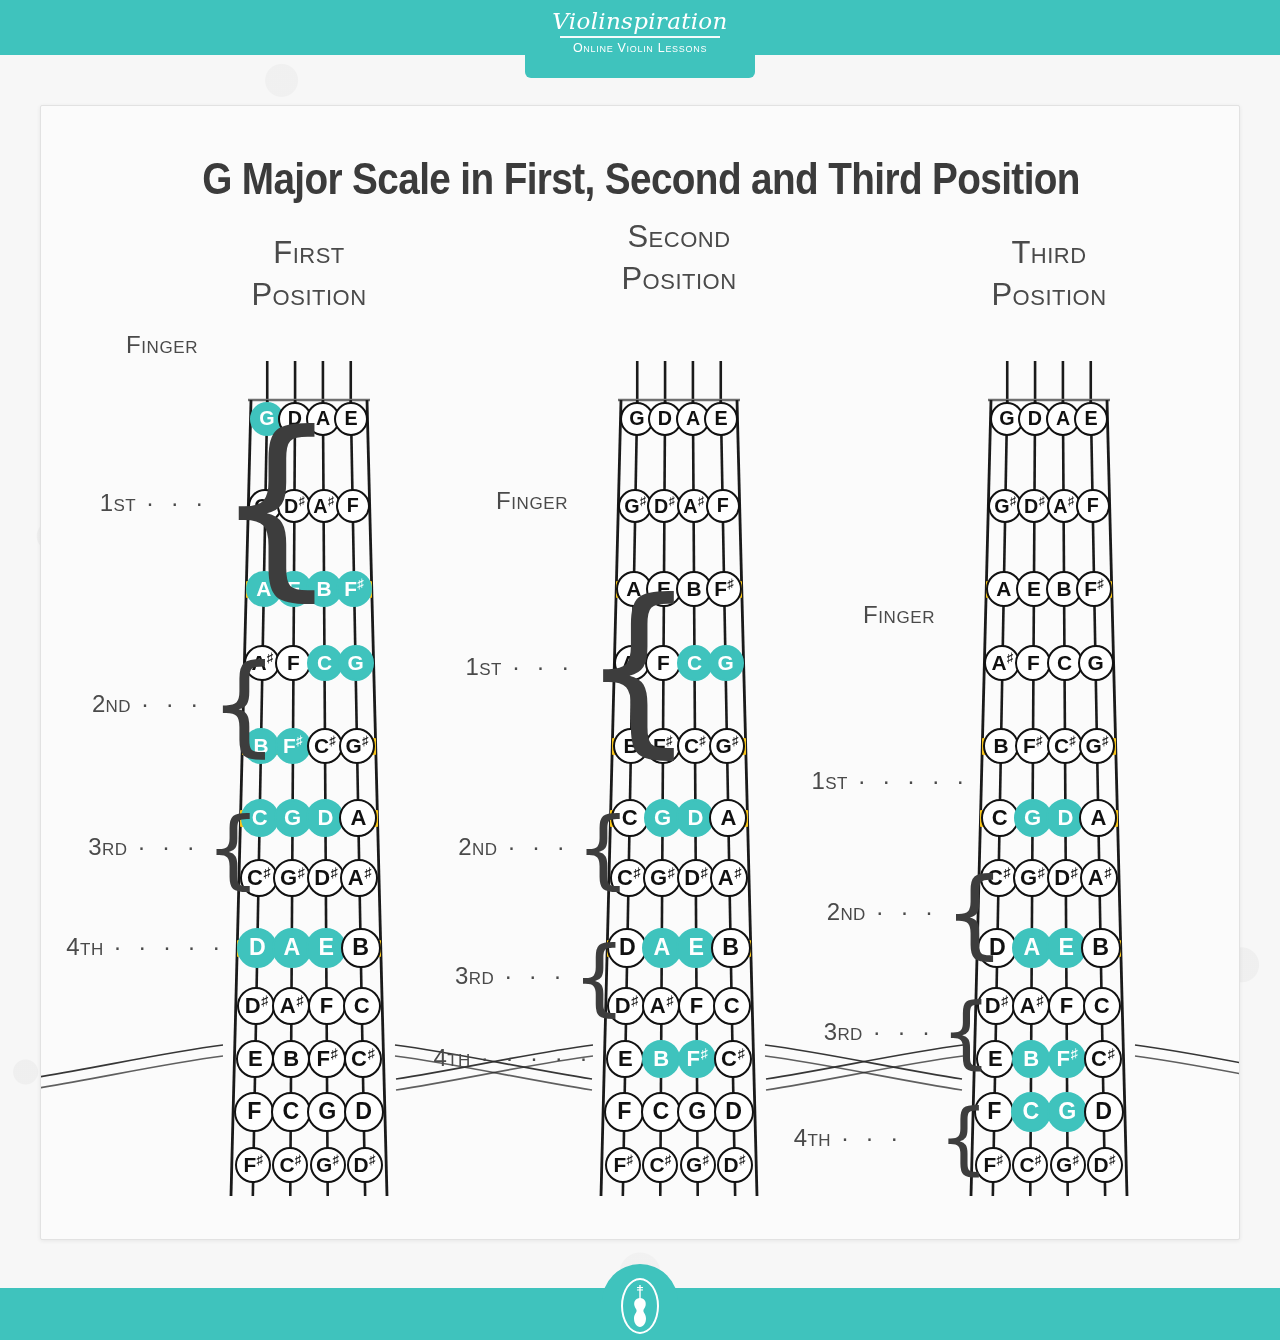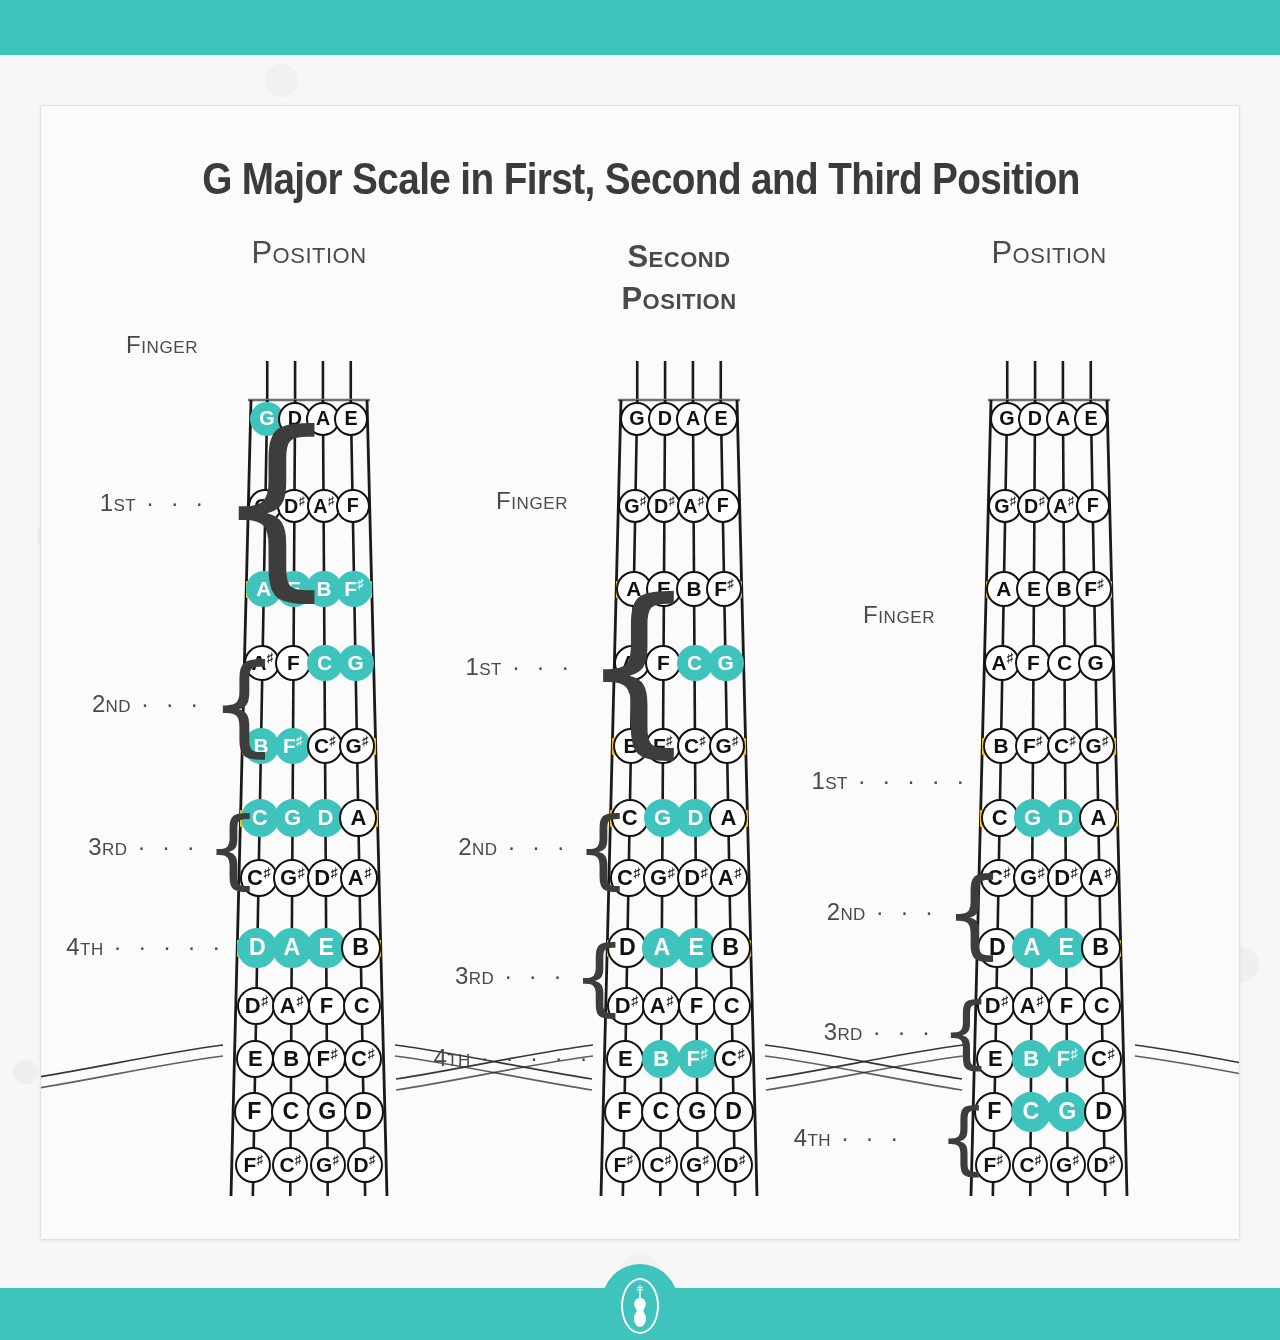--- a/index.html
+++ b/index.html
@@ -145,20 +145,25 @@
   .tape {
     position: absolute; background: #f7c51b; height: 17px; border-radius: 1px;
   }
 </style>
 </head>
 <body>
 
 <div id="page">
 
   <div id="topbar"></div>
+  <div id="brandbox">
+    <div id="brand-script">Violinspiration</div>
+    <div id="brand-rule"></div>
+    <div id="brand-sub">Online Violin Lessons</div>
+  </div>
 
   <div id="card">
     <div id="title">G Major Scale in First, Second and Third Position</div>
     <div id="boards">
         <svg width="1200" height="1135" style="position: absolute; left: 0px; top: 0px;">
           <line x1="226.24" y1="255" x2="226.24" y2="296" stroke="#1a1a1a" stroke-width="2.6"></line>
           <line x1="254.08" y1="255" x2="254.08" y2="296" stroke="#1a1a1a" stroke-width="2.6"></line>
           <line x1="281.92" y1="255" x2="281.92" y2="296" stroke="#1a1a1a" stroke-width="2.6"></line>
           <line x1="309.76" y1="255" x2="309.76" y2="296" stroke="#1a1a1a" stroke-width="2.6"></line>
           <line x1="207" y1="294" x2="329" y2="294" stroke="#6f6f6f" stroke-width="2.4"></line>
@@ -197,20 +202,21 @@
           <line x1="966.24" y1="294" x2="951.84" y2="1090" stroke="#1a1a1a" stroke-width="2.6"></line>
           <line x1="994.08" y1="294" x2="989.28" y2="1090" stroke="#1a1a1a" stroke-width="2.6"></line>
           <line x1="1021.92" y1="294" x2="1026.72" y2="1090" stroke="#1a1a1a" stroke-width="2.6"></line>
           <line x1="1049.76" y1="294" x2="1064.16" y2="1090" stroke="#1a1a1a" stroke-width="2.6"></line>
           <path d="M 922 939 C 860 947 790 963 725 973" stroke="#2b2b2b" stroke-width="1.7" fill="none" opacity="0.95"></path>
           <path d="M 1094 939 C 1156 947 1226 963 1291 973" stroke="#2b2b2b" stroke-width="1.7" fill="none" opacity="0.95"></path>
           <path d="M 922 950 C 860 958 790 974 725 984" stroke="#2b2b2b" stroke-width="1.7" fill="none" opacity="0.75"></path>
           <path d="M 1094 950 C 1156 958 1226 974 1291 984" stroke="#2b2b2b" stroke-width="1.7" fill="none" opacity="0.75"></path>
         </svg>
         <div class="pos-heading" style="left: 138px; top: 126px;">
+          <div>First</div>
           <div>Position</div>
         </div>
         <div class="note hl" style="left: 208.826px; top: 296px; width: 34px; height: 34px; font-size: 19.72px;">
           <span>G</span>
         </div>
         <div class="note" style="left: 236.942px; top: 296px; width: 34px; height: 34px; font-size: 19.72px;">
           <span>D</span>
         </div>
         <div class="note" style="left: 265.058px; top: 296px; width: 34px; height: 34px; font-size: 19.72px;">
           <span>A</span>
@@ -355,21 +361,21 @@
           <span>D<span class="sharp">♯</span></span>
         </div>
         <div class="finger-word" style="left: 85px; top: 225px;">Finger</div>
         <div class="brace" style="left: 173.3px; top: 300px; height: 196px; font-size: 196px; line-height: 196px;">{</div>
         <div class="finger-label" style="left: -0.7px; top: 383px; width: 168px;"><span>1st</span><span style="margin-left: 10px; letter-spacing: 5px;">· · ·</span></div>
         <div class="brace" style="left: 168.287px; top: 544px; height: 109px; font-size: 109px; line-height: 109px;">{</div>
         <div class="finger-label" style="left: -5.7125px; top: 583.5px; width: 168px;"><span>2nd</span><span style="margin-left: 10px; letter-spacing: 5px;">· · ·</span></div>
         <div class="brace" style="left: 164.7px; top: 699px; height: 86px; font-size: 86px; line-height: 86px;">{</div>
         <div class="finger-label" style="left: -9.3px; top: 727px; width: 168px;"><span>3rd</span><span style="margin-left: 10px; letter-spacing: 5px;">· · ·</span></div>
         <div class="finger-label" style="left: -11.8px; top: 827px; width: 196px;"><span>4th</span><span style="margin-left: 10px; letter-spacing: 5px;">· · · · ·</span></div>
-        <div class="pos-heading" style="left: 508px; top: 130px; font-weight: bold;">
+        <div class="pos-heading" style="left: 508px; top: 110px;">
           <div>Second</div>
           <div>Position</div>
         </div>
         <div class="note" style="left: 578.826px; top: 296px; width: 34px; height: 34px; font-size: 19.72px;">
           <span>G</span>
         </div>
         <div class="note" style="left: 606.942px; top: 296px; width: 34px; height: 34px; font-size: 19.72px;">
           <span>D</span>
         </div>
         <div class="note" style="left: 635.058px; top: 296px; width: 34px; height: 34px; font-size: 19.72px;">
@@ -516,20 +522,21 @@
         </div>
         <div class="finger-word" style="left: 455px; top: 381px;">Finger</div>
         <div class="brace" style="left: 539.212px; top: 470px; height: 183px; font-size: 183px; line-height: 183px;">{</div>
         <div class="finger-label" style="left: 365.212px; top: 546.5px; width: 168px;"><span>1st</span><span style="margin-left: 10px; letter-spacing: 5px;">· · ·</span></div>
         <div class="brace" style="left: 534.7px; top: 699px; height: 86px; font-size: 86px; line-height: 86px;">{</div>
         <div class="finger-label" style="left: 360.7px; top: 727px; width: 168px;"><span>2nd</span><span style="margin-left: 10px; letter-spacing: 5px;">· · ·</span></div>
         <div class="brace" style="left: 531.475px; top: 829px; height: 84px; font-size: 84px; line-height: 84px;">{</div>
         <div class="finger-label" style="left: 357.475px; top: 856px; width: 168px;"><span>3rd</span><span style="margin-left: 10px; letter-spacing: 5px;">· · ·</span></div>
         <div class="finger-label" style="left: 355.425px; top: 938px; width: 196px;"><span>4th</span><span style="margin-left: 10px; letter-spacing: 5px;">· · · · ·</span></div>
         <div class="pos-heading" style="left: 878px; top: 126px;">
+          <div>Third</div>
           <div>Position</div>
         </div>
         <div class="note" style="left: 948.826px; top: 296px; width: 34px; height: 34px; font-size: 19.72px;">
           <span>G</span>
         </div>
         <div class="note" style="left: 976.942px; top: 296px; width: 34px; height: 34px; font-size: 19.72px;">
           <span>D</span>
         </div>
         <div class="note" style="left: 1005.06px; top: 296px; width: 34px; height: 34px; font-size: 19.72px;">
           <span>A</span>

